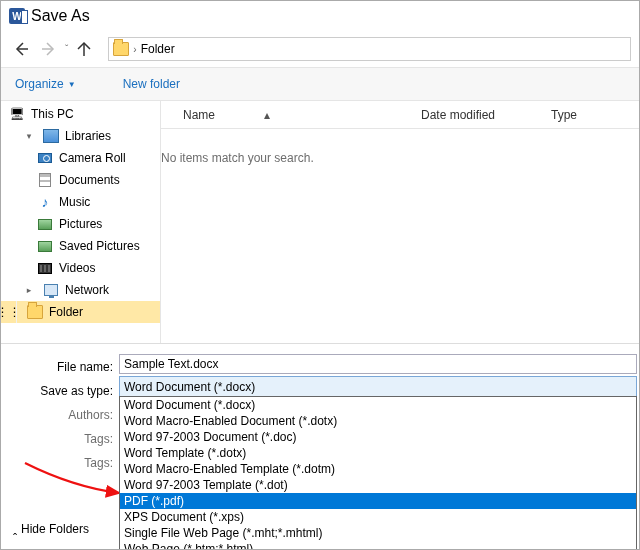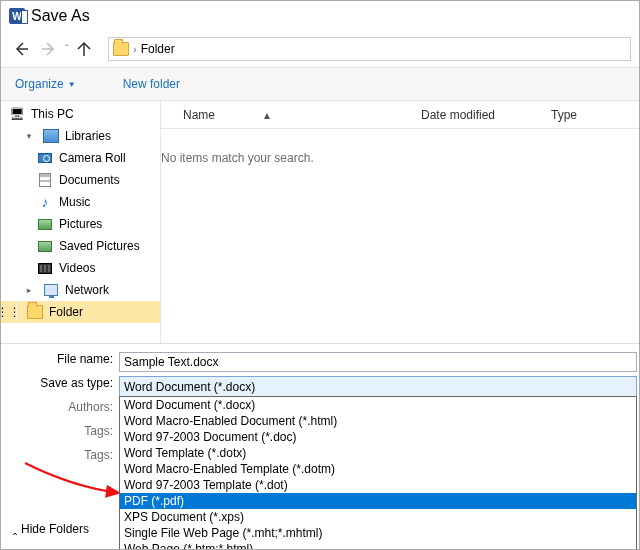--- a/index.html
+++ b/index.html
@@ -25,21 +25,21 @@
   .handle{ width:16px; height:100%; display:flex; align-items:center; justify-content:center; border-right:1px solid #f0f0f0;}
   .content { flex:1; display:flex; flex-direction:column; }
   .col-headers { height:28px; display:flex; align-items:center; border-bottom:1px solid #e5e5e5; color:#333;}
   .col-name{ flex:1; padding-left:22px; display:flex; align-items:center; gap:40px;}
   .col-date{ width:130px; }
   .col-type{ width:88px; }
   .sort-arrow{ width:24px; text-align:center; color:#555;}
   .empty-msg{ padding:22px 34px 0 0; color:#6d6d6d;}
   .divider{ height:1px; background:#ddd; }
   .form-area{ padding-top:8px; position:relative; }
-  .form-row{ display:flex; align-items:flex-start; height:22px; margin-bottom:2px;}
+  .form-row{ display:flex; align-items:flex-end; height:22px; margin-bottom:2px;}
   .form-label{ width:118px; text-align:right; padding-right:6px; color:#000;}
   .meta-label{ width:118px; text-align:right; padding-right:6px; color:#6d6d6d;}
   .text-input{ flex:1; height:20px; border:1px solid #aab; padding:0 4px; margin-right:2px; background:#fff;}
   .combo{ flex:1; height:22px; border:1px solid #7aa7d7; background:#e5f1fb; display:flex; align-items:center; padding:0 4px; margin-right:2px;}
   .dropdown{ position:absolute; left:118px; right:2px; top:52px; background:#fff; border:1px solid #666; z-index:5;}
   .dropdown div{ height:16px; line-height:16px; padding:0 4px; white-space:nowrap; overflow:hidden;}
   .dropdown div.highlight{ background:#0078d7; color:#fff;}
   .meta-block{ position:absolute; left:0; top:56px;}
   .hide-folders{ position:absolute; left:12px; top:178px; display:flex; align-items:center; gap:4px;}
   .arrow-annot{ position:absolute; left:22px; top:460px; pointer-events:none;}
@@ -189,21 +189,21 @@
     <div class="form-row">
         <div class="meta-label">Tags:</div>
       </div>
     <div class="form-row">
         <div class="meta-label">Tags:</div>
       </div>
   </div>
 
   <div class="dropdown" id="type-dropdown">
       <div>Word Document (*.docx)</div>
-      <div>Word Macro-Enabled Document (*.html)</div>
+      <div>Word Macro-Enabled Document (*.dotx)</div>
       <div>Word 97-2003 Document (*.doc)</div>
       <div>Word Template (*.dotx)</div>
       <div>Word Macro-Enabled Template (*.dotm)</div>
       <div>Word 97-2003 Template (*.dot)</div>
       <div class="highlight">PDF (*.pdf)</div>
       <div>XPS Document (*.xps)</div>
       <div>Single File Web Page (*.mht;*.mhtml)</div>
       <div>Web Page (*.htm;*.html)</div>
     </div>
 

